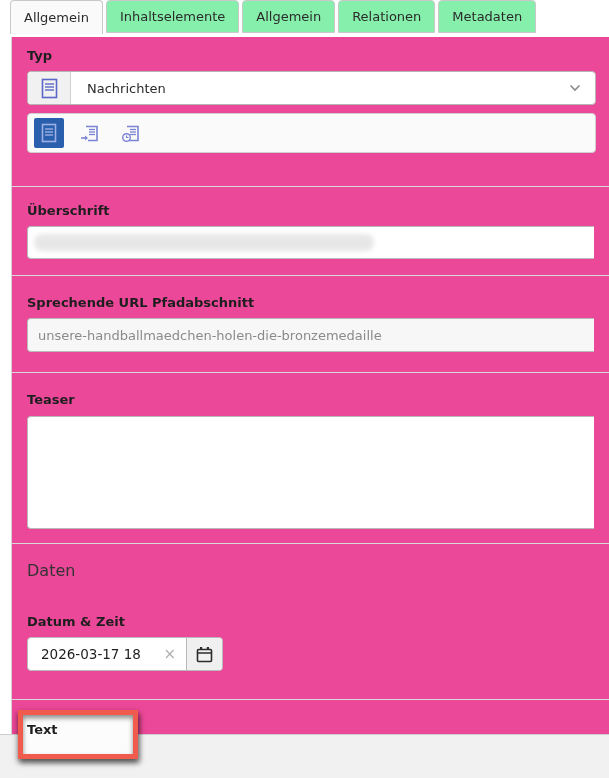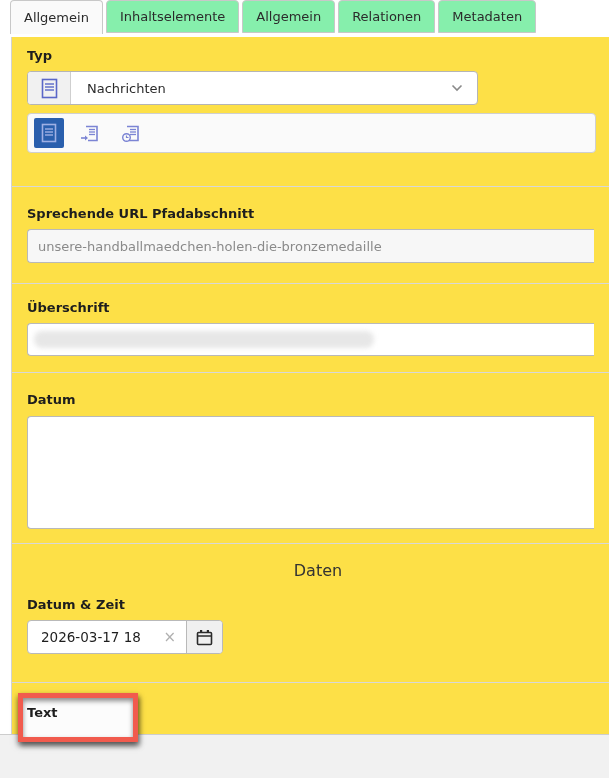--- a/index.html
+++ b/index.html
@@ -7,29 +7,29 @@
     font-family:"DejaVu Sans","Liberation Sans",sans-serif; font-size:13px; color:#333; }
 
   
   .tabbar { display:flex; gap:3px; padding-left:10px; height:37px; background:#fff; }
   .tab { background:#86efac; border:1px solid #c8c8c8; border-radius:4px 4px 0 0;
     height:33px; display:flex; align-items:center; padding:0 13px; cursor:default;
     white-space:nowrap; color:#2b2b2b; }
   .tab.active { background:#fafafa; height:34px; margin-bottom:-1px; border-bottom:none; z-index:3; position:relative; }
 
   
-  .panel { margin-left:11px; border-left:1px solid #d2d2d2; background:#fde047; height:697px; position:relative; }
+  .panel { margin-left:11px; border-left:1px solid #d2d2d2; background:#ec4899; height:697px; position:relative; }
   .section { padding-left:15px; }
   .divider-top { border-top:1px solid #d8d8d8; }
 
   .field-label { font-weight:bold; color:#1e1e1e; }
 
   
   .sec-typ { padding-top:11px; padding-bottom:33px; }
-  .select-wrap { margin-top:8px; width:451px; height:34px; background:#fff;
+  .select-wrap { margin-top:8px; width:569px; height:34px; background:#fff;
     border:1px solid #b5b5b5; border-radius:4px; display:flex; align-items:center; position:relative; }
   .select-icon-box { width:43px; height:32px; background:#f1f1f1; border-right:1px solid #cfcfcf;
     border-radius:3px 0 0 3px; display:flex; align-items:center; justify-content:center; }
   .select-value { padding-left:16px; color:#2b2b2b; }
   .select-chevron { margin-left:auto; margin-right:14px; display:flex; }
   .type-row { margin-top:8px; width:569px; height:40px; border:1px solid #cfcfcf; border-radius:4px;
     background:#fafafa; display:flex; align-items:center; padding-left:6px; gap:11px; }
   .type-tile { width:30px; height:30px; display:flex; align-items:center; justify-content:center; border-radius:2px; }
   .type-tile.selected { background:#2a5fad; }
 
@@ -47,22 +47,22 @@
 
   .sec-url { padding-top:19px; padding-bottom:20px; }
   .text-input.disabled { background:#f7f7f7; color:#8a8a8a; }
 
   .sec-teaser { padding-top:19px; padding-bottom:14px; }
   .teaser-area { display:block; margin-top:9px; width:calc(100% - 15px); height:113px;
     background:#fff; border:1px solid #b9b9b9; border-right:none; border-radius:4px 0 0 4px;
     resize:none; font-family:inherit; font-size:13px; padding:8px 10px; outline:none; }
 
   .sec-daten { padding-top:17px; padding-bottom:28px; }
-  .daten-heading { font-size:16px; font-weight:400; color:#333;text-align:center; }
-  .sec-daten .field-label { margin-top:17px; display:block; }
+  .daten-heading { font-size:16px; font-weight:400; color:#333; }
+  .sec-daten .field-label { margin-top:34px; display:block; }
   .dt-group { margin-top:8px; display:flex; width:196px; height:34px;
     border:1px solid #b9b9b9; border-radius:4px; background:#fff; overflow:hidden; }
   .dt-input-wrap { flex:1; display:flex; align-items:center; position:relative; }
   .dt-input { border:none; outline:none; width:112px; padding-left:13px; font-family:inherit;
     font-size:13.5px; color:#1e1e1e; background:transparent; }
   .dt-clear { margin-left:auto; margin-right:10px; color:#b0b0b0; font-size:15px; cursor:pointer; line-height:1; }
   .dt-cal-btn { width:36px; background:#f0f0f0; border-left:1px solid #b9b9b9;
     display:flex; align-items:center; justify-content:center; cursor:pointer; }
 
   
@@ -140,34 +140,34 @@
             <line x1="9" y1="9" x2="15" y2="9" stroke="#7b84d4" stroke-width="1.3"></line>
             <line x1="9" y1="11.5" x2="15" y2="11.5" stroke="#7b84d4" stroke-width="1.3"></line>
             <circle cx="5.5" cy="14.5" r="3.8" fill="none" stroke="#7b84d4" stroke-width="1.4"></circle>
             <path d="M5.5,12.5 v2 h2" fill="none" stroke="#7b84d4" stroke-width="1.2"></path>
           </svg>
         </span>
       </div>
     </div>
   </div>
 
-  <div class="section sec-url divider-top">
-    <span class="field-label">Sprechende URL Pfadabschnitt</span>
-    <input class="text-input disabled" type="text" readonly="" value="unsere-handballmaedchen-holen-die-bronzemedaille" style="">
-  </div>
-
   <div class="section sec-ueberschrift divider-top">
     <span class="field-label">Überschrift</span>
     <div class="fake-input">
       <div class="redacted-bar"></div>
     </div>
   </div>
 
+  <div class="section sec-url divider-top">
+    <span class="field-label">Sprechende URL Pfadabschnitt</span>
+    <input class="text-input disabled" type="text" readonly="" value="unsere-handballmaedchen-holen-die-bronzemedaille" style="">
+  </div>
+
   <div class="section sec-teaser divider-top">
-    <span class="field-label">Datum</span>
+    <span class="field-label">Teaser</span>
     <textarea class="teaser-area" value="" style=""></textarea>
   </div>
 
   <div class="section sec-daten divider-top">
     <div class="daten-heading">Daten</div>
     <span class="field-label">Datum &amp; Zeit</span>
     <div class="dt-group">
       <div class="dt-input-wrap">
         <input class="dt-input" type="text" value="2026-03-17 18:33" style="">
         <span class="dt-clear">×</span>

